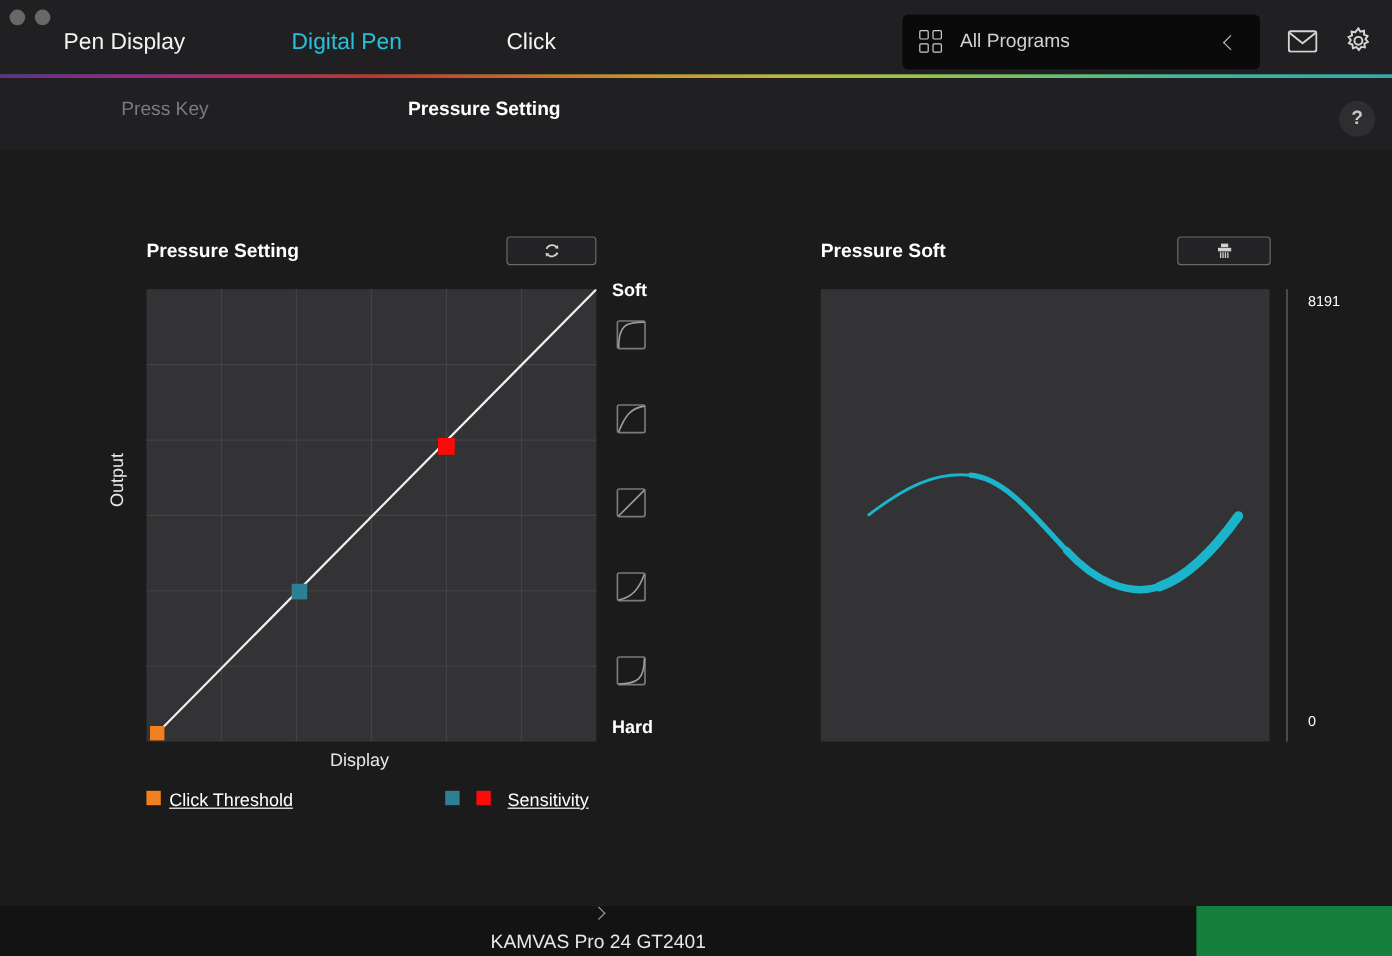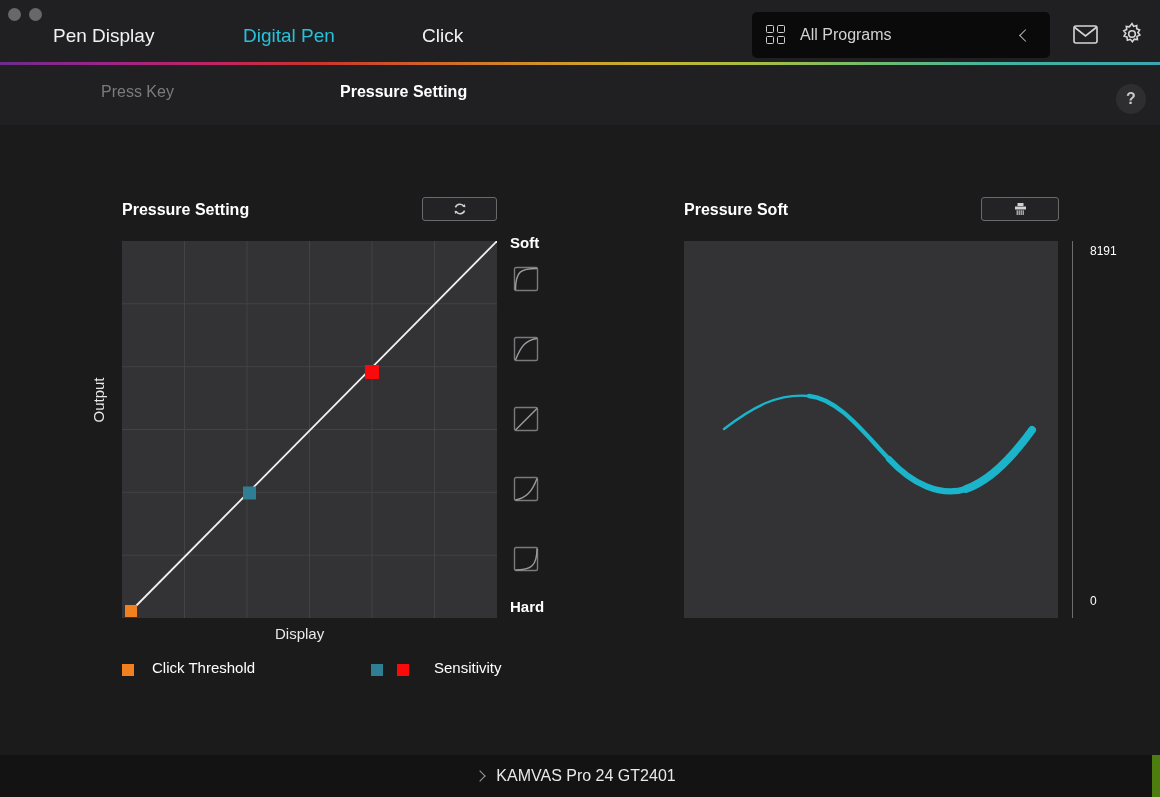--- a/index.html
+++ b/index.html
@@ -11,21 +11,21 @@
     font-family: "Liberation Sans", sans-serif;
     overflow: hidden;
     color: #ffffff;
     -webkit-font-smoothing: antialiased;
   }
 
   .app {
     position: relative;
     width: 1160px;
     height: 797px;
-    background: #4d7c0f;
+    background: #15803d;
   }
 
   
   .titlebar {
     position: absolute;
     top: 0; left: 0;
     width: 1160px;
     height: 62px;
     background: #202022;
   }
@@ -261,23 +261,24 @@
 
   
   .legend {
     position: absolute;
     left: 122px; top: 534px;
     width: 400px; height: 20px;
   }
   .legend-item {
     position: absolute;
     display: flex;
-    align-items: flex-end;
-    gap: 18px;
-    white-space: nowrap;
+    align-items: flex-start;
+    gap: 7px;
+    white-space: nowrap;
+    text-decoration: underline;
   }
   #legend-click-threshold { left: 0; top: 0; }
   #legend-sensitivity { left: 249px; top: 0; }
   .swatch {
     width: 12px; height: 12px;
     flex: 0 0 auto;
   }
   .legend-text {
     font-size: 15px;
     color: #ffffff;
@@ -286,27 +287,28 @@
     display: flex;
     align-items: center;
     gap: 14px;
     margin-right: 7px;
   }
 
   
   .footer {
     position: absolute;
     bottom: 0; left: 0;
-    width: 1152px; height: 42px;
+    width: 997px; height: 42px;
     background: #131314;
     display: flex;
     align-items: center;
     justify-content: center;
     gap: 12px;
     cursor: pointer;
+    flex-direction: column;
   }
   .chev-right {
     width: 8px; height: 8px;
     border-top: 1.8px solid #9a9a9a;
     border-right: 1.8px solid #9a9a9a;
     transform: rotate(45deg);
   }
   .footer-label {
     font-size: 16px;
     color: #e8e8e8;

